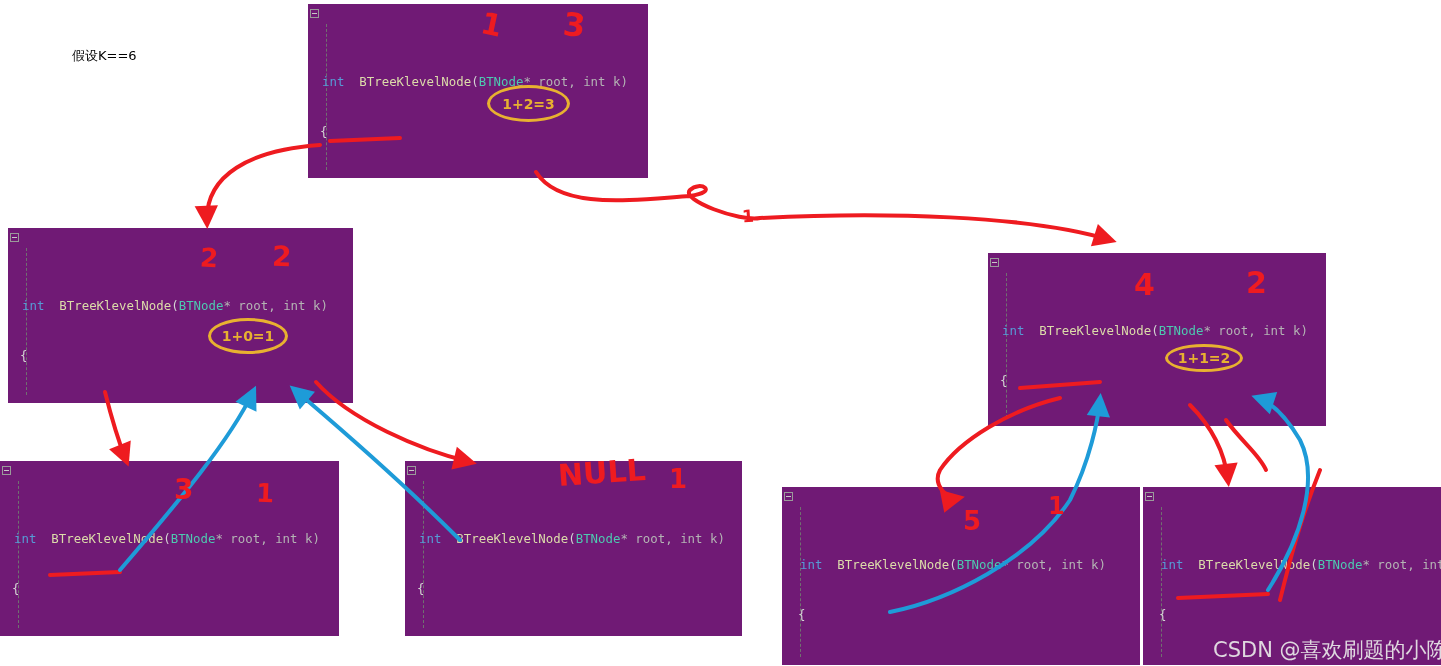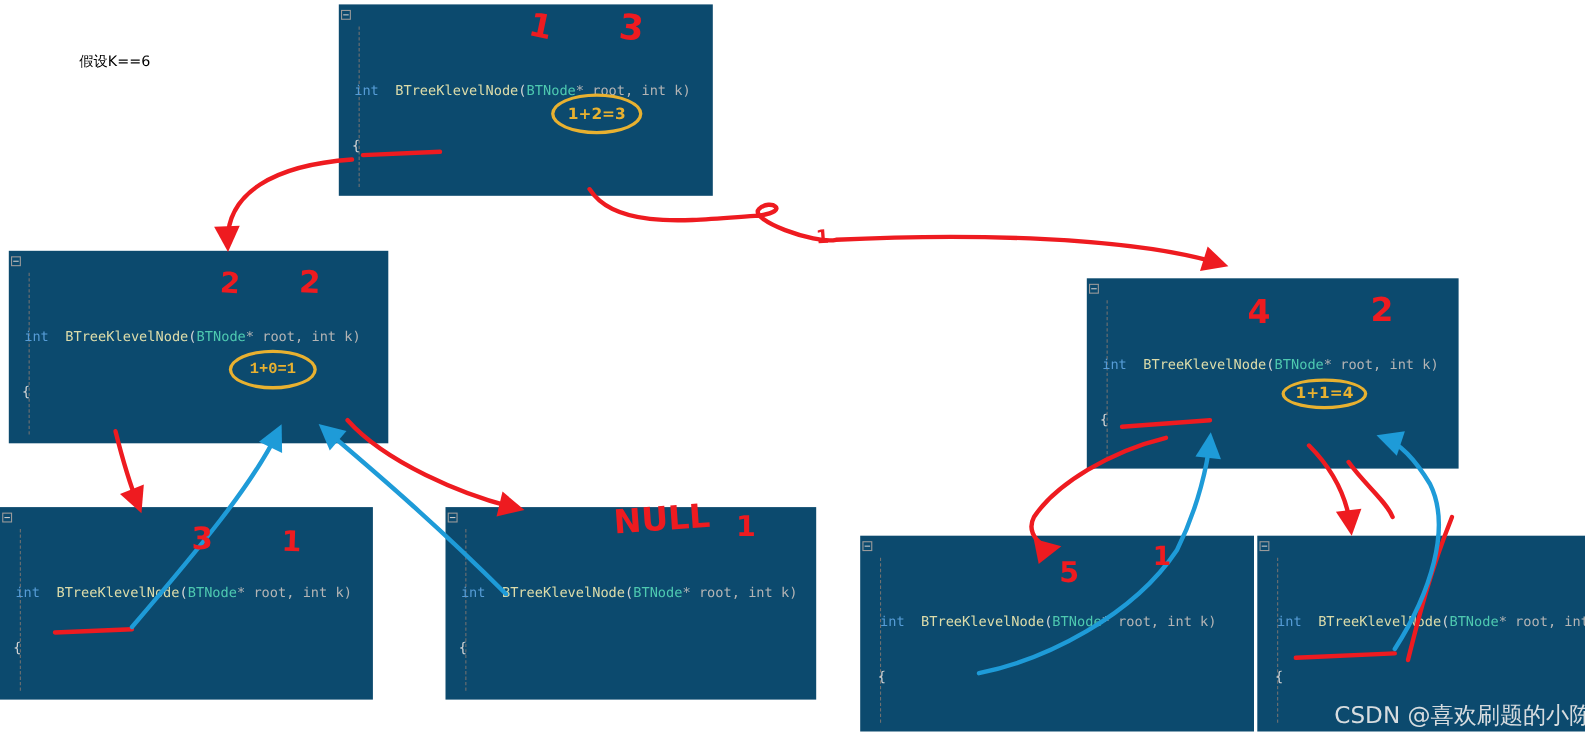--- a/index.html
+++ b/index.html
@@ -21,21 +21,21 @@
     position: absolute;
     color: #000000;
     font-family: "DejaVu Sans", "Liberation Sans", sans-serif;
     font-size: 13px;
     white-space: nowrap;
   }
 
   
   .codeblock {
     position: absolute;
-    background: #0c4a6e;
+    background: #701a75;
     color: #d4d4d4;
     font-family: "DejaVu Sans Mono", "Liberation Mono", monospace;
     font-size: 12.4px;
     line-height: 16.6px;
     padding: 4px 0 6px 0;
     box-sizing: border-box;
     overflow: hidden;
     white-space: pre;
     letter-spacing: 0px;
   }
@@ -285,23 +285,23 @@
       <path d="M120,570 C180,500 230,440 253,392" marker-end="url(#ahB)"></path>
 
       <path d="M460,540 C390,470 330,420 295,390" marker-end="url(#ahB)"></path>
 
       <path d="M890,612 C950,600 1030,560 1070,500 C1090,460 1098,420 1100,400" marker-end="url(#ahB)"></path>
 
       <path d="M1268,590 C1300,540 1320,480 1300,440 C1285,415 1270,402 1258,398" marker-end="url(#ahB)"></path>
     </g>
   </svg>
 
-  <div class="ellipse" id="el-0" style="left:501px; top:85px; width:83px; height:37px;text-align:right;">1+2=3</div>
-  <div class="ellipse" id="el-1" style="left:208px; top:318px; width:80px; height:36px;font-family:Liberation Mono, monospace;">1+0=1</div>
-  <div class="ellipse" id="el-2" style="left:1165px; top:344px; width:78px; height:28px;">1+1=4</div>
+  <div class="ellipse" id="el-0" style="left:487px; top:85px; width:83px; height:37px;text-align:right;">1+2=3</div>
+  <div class="ellipse" id="el-1" style="left:208px; top:318px; width:80px; height:36px;">1+0=1</div>
+  <div class="ellipse" id="el-2" style="left:1165px; top:344px; width:78px; height:28px;">1+1=2</div>
 
   <div class="hand" style="left:481px; top:10px;  font-size:30px; transform:rotate(12deg);">1</div>
   <div class="hand" style="left:563px; top:9px;   font-size:32px; transform:rotate(6deg);">3</div>
   <div class="hand" style="left:200px; top:245px; font-size:26px; transform:rotate(4deg);">2</div>
   <div class="hand" style="left:272px; top:243px; font-size:28px; transform:rotate(2deg);">2</div>
   <div class="hand" style="left:742px; top:208px; font-size:17px; transform:rotate(-4deg);">1</div>
   <div class="hand" style="left:1134px; top:270px; font-size:30px;">4</div>
   <div class="hand" style="left:1246px; top:268px; font-size:30px;">2</div>
   <div class="hand" style="left:174px; top:476px; font-size:28px;">3</div>
   <div class="hand" style="left:256px; top:480px; font-size:26px; transform:rotate(2deg);">1</div>

